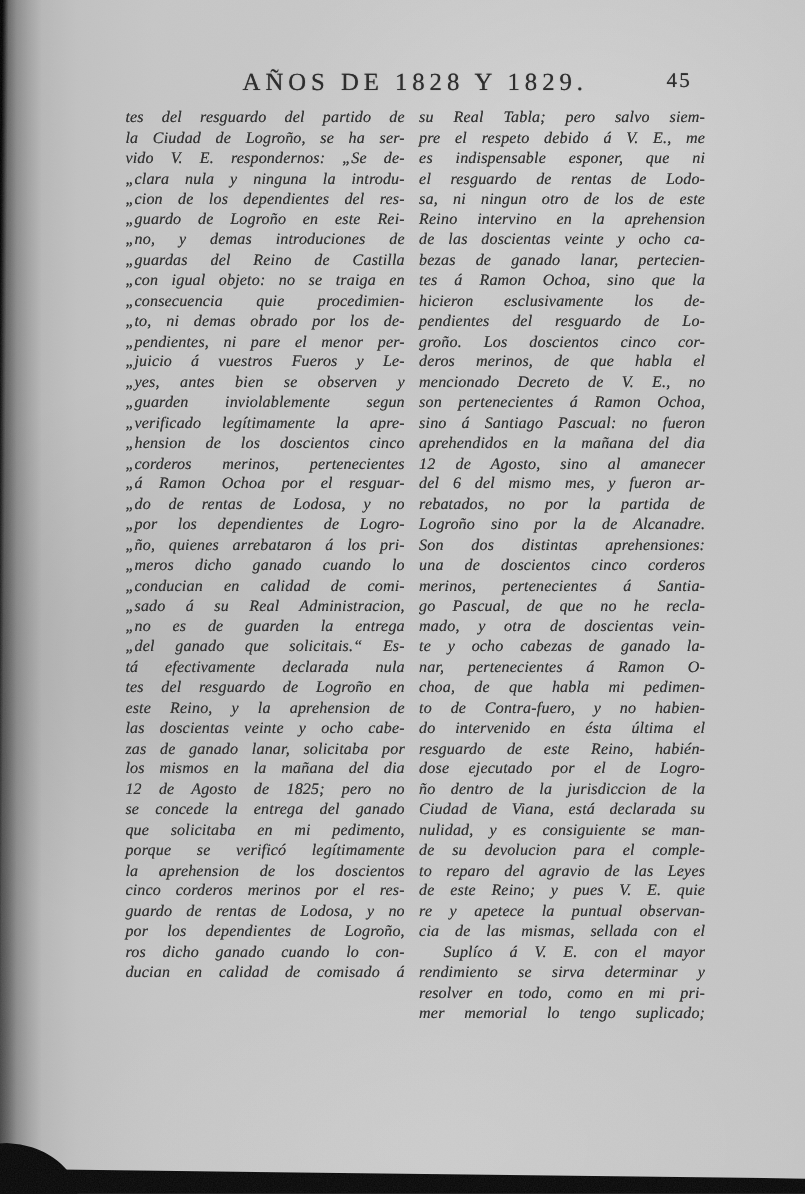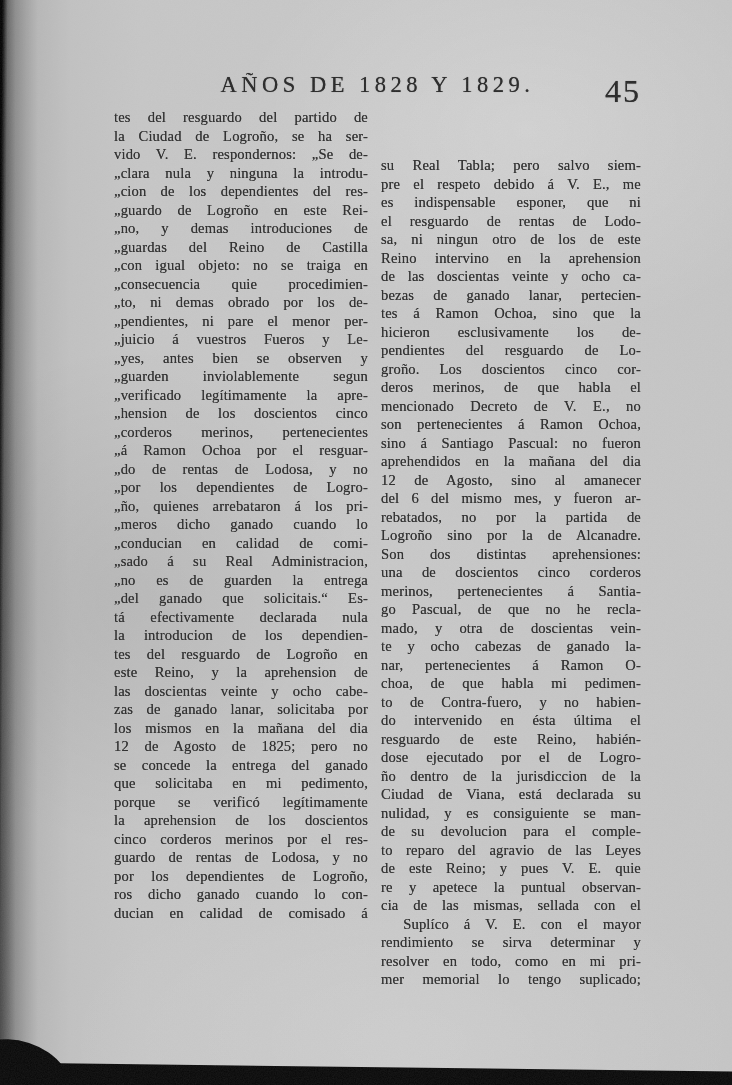--- a/index.html
+++ b/index.html
@@ -43,46 +43,46 @@
   .corner-blob {
     position: absolute; left: -38px; bottom: -34px; width: 110px; height: 78px;
     background: #070707; border-radius: 50%;
     transform: rotate(18deg);
   }
   .content {
     position: absolute; left: 114px; top: 60px; width: 527px;
     color: #2d2d2d;
   }
   .header-row {
-    position: relative; height: 38px; margin-top: 10px;
+    position: relative; height: 38px;
   }
   .running-head {
     text-align: center;
     font-size: 22.5px;
     letter-spacing: 4.5px;
     color: #262626;
     padding-top: 2px;
     text-shadow: 0 0 0.7px rgba(38,38,38,0.8);
     white-space: nowrap;
   }
   .page-num {
-    position: absolute; right: 0; top: 3px;
-    font-size: 32px;
+    position: absolute; right: 12px; top: 3px;
+    font-size: 19px;
     letter-spacing: 2px;
     color: #262626;
     text-shadow: 0 0 0.7px rgba(38,38,38,0.8);
   }
   .columns {
     display: flex;
     gap: 13px;
     margin-top: 0px;
   }
-  .col { flex: 0 0 auto; }
+  .col { flex: 0 0 auto; font-style: italic; }
   .col-left  { width: 254px; }
-  .col-right { width: 260px; margin-top: 48px; }
+  .col-right { width: 260px; }
   .text-line {
     font-size: 14.6px;
     line-height: 18.5px;
     height: 18.5px;
     overflow: visible;
     text-align: justify;
     text-align-last: justify;
     color: #2b2b2b;
     letter-spacing: 0.15px;
     text-shadow: 0 0 0.6px rgba(43,43,43,0.75);
@@ -125,21 +125,20 @@
           <div class="text-line">„á Ramon Ochoa por el resguar-</div>
           <div class="text-line">„do de rentas de Lodosa, y no</div>
           <div class="text-line">„por los dependientes de Logro-</div>
           <div class="text-line">„ño, quienes arrebataron á los pri-</div>
           <div class="text-line">„meros dicho ganado cuando lo</div>
           <div class="text-line">„conducian en calidad de comi-</div>
           <div class="text-line">„sado á su Real Administracion,</div>
           <div class="text-line">„no es de guarden la entrega</div>
           <div class="text-line">„del ganado que solicitais.“ Es-</div>
           <div class="text-line">tá efectivamente declarada nula</div>
-          <div class="text-line">la introducion de los dependien-</div>
           <div class="text-line">tes del resguardo de Logroño en</div>
           <div class="text-line">este Reino, y la aprehension de</div>
           <div class="text-line">las doscientas veinte y ocho cabe-</div>
           <div class="text-line">zas de ganado lanar, solicitaba por</div>
           <div class="text-line">los mismos en la mañana del dia</div>
           <div class="text-line">12 de Agosto de 1825; pero no</div>
           <div class="text-line">se concede la entrega del ganado</div>
           <div class="text-line">que solicitaba en mi pedimento,</div>
           <div class="text-line">porque se verificó legítimamente</div>
           <div class="text-line">la aprehension de los doscientos</div>

